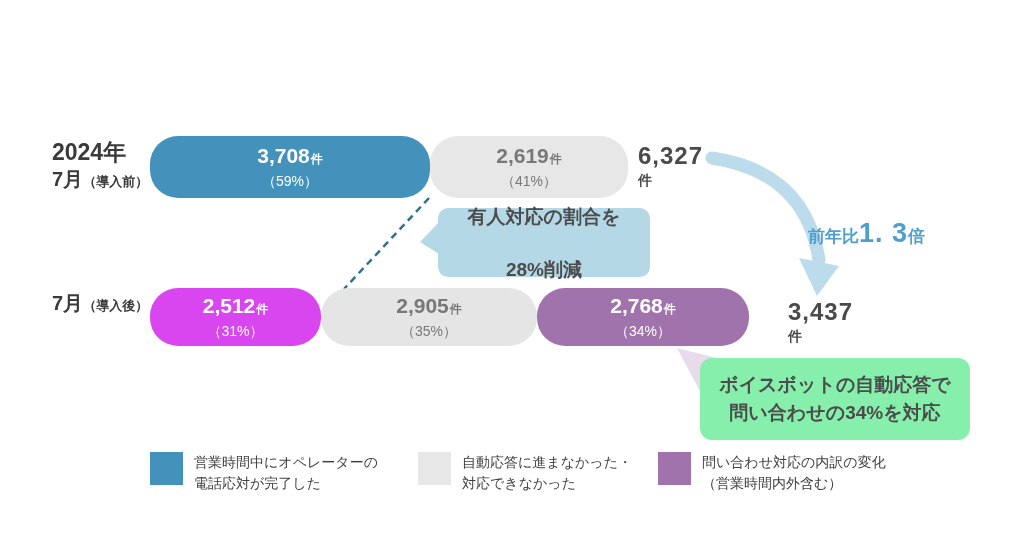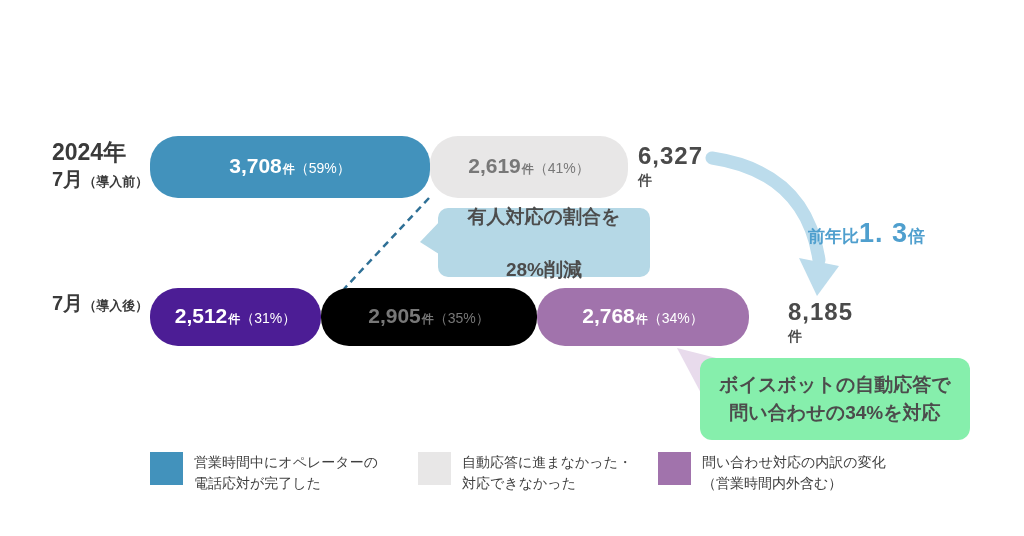--- a/index.html
+++ b/index.html
@@ -12,21 +12,21 @@
     font-size:20px;font-weight:bold;color:#2f2f2f;letter-spacing:1px;
   }
   .overlay{position:absolute;left:0;top:0;pointer-events:none;}
 
   .row-label{position:absolute;left:52px;width:100px;}
   .row-label .year{font-size:23px;font-weight:bold;color:#3a3a3a;line-height:28px;}
   .row-label .month{font-size:20px;font-weight:bold;color:#3a3a3a;}
   .row-label .phase{font-size:13px;font-weight:bold;color:#3a3a3a;}
 
   .bar{position:absolute;left:150px;display:flex;}
-  .seg{display:flex;flex-direction:row;align-items:center;justify-content:center;height:100%;border-radius:28px;}
+  .seg{display:flex;flex-direction:column;align-items:center;justify-content:center;height:100%;border-radius:28px;}
   .seg .seg-num{font-size:21px;font-weight:bold;color:#ffffff;line-height:23px;}
   .seg .seg-num .unit{font-size:12px;font-weight:bold;margin-left:1px;}
   .seg .seg-pct{font-size:14px;color:#ffffff;line-height:17px;margin-top:2px;}
   .seg.dark .seg-num,.seg.dark .seg-pct{color:#787878;}
 
   .total{position:absolute;text-align:left;}
   .total .total-num{font-size:24px;font-weight:bold;color:#4a4a4a;line-height:28px;letter-spacing:1px;}
   .total .total-unit{font-size:14px;font-weight:bold;color:#4a4a4a;line-height:16px;margin-top:2px;}
 
   .callout{position:absolute;display:flex;flex-direction:column;align-items:center;justify-content:center;text-align:center;font-weight:bold;color:#4c4c4c;}
@@ -83,36 +83,36 @@
 
   <div class="ratio" style="color: rgb(79, 159, 206);">
     <span class="r-small">前年比</span><span class="r-big">1. 3</span><span class="r-small">倍</span>
   </div>
 
   <div class="row-label" style="top:290px;">
     <div class="month-line"><span class="month">7月</span><span class="phase">（導入後）</span></div>
   </div>
 
   <div class="bar" style="top:288px;height:58px;">
-    <div class="seg" style="width: 171px; background-color: #4c1d95;">
+    <div class="seg" style="width: 171px; background-color: #d946ef;">
       <div class="seg-num"><span>2,512</span><span class="unit">件</span></div>
       <div class="seg-pct">（31%）</div>
     </div>
-    <div class="seg dark" style="width: 216px; background-color: #000000;">
+    <div class="seg dark" style="width: 216px; background-color: #e5e5e5;">
       <div class="seg-num"><span>2,905</span><span class="unit">件</span></div>
       <div class="seg-pct">（35%）</div>
     </div>
     <div class="seg" style="width: 212px; background-color: rgb(161, 115, 172);">
       <div class="seg-num"><span>2,768</span><span class="unit">件</span></div>
       <div class="seg-pct">（34%）</div>
     </div>
   </div>
 
   <div class="total" style="left:788px;top:298px;width:68px;">
-    <div class="total-num">8,185</div>
+    <div class="total-num">3,437</div>
     <div class="total-unit">件</div>
   </div>
 
   <div class="callout callout-purple" style="background-color: #86efac;">
     <div>ボイスボットの自動応答で</div>
     <div>問い合わせの34%を対応</div>
   </div>
 
   <div class="legend-item" style="left:150px;">
     <div class="legend-swatch" style="background-color: rgb(66, 146, 188);"></div>

